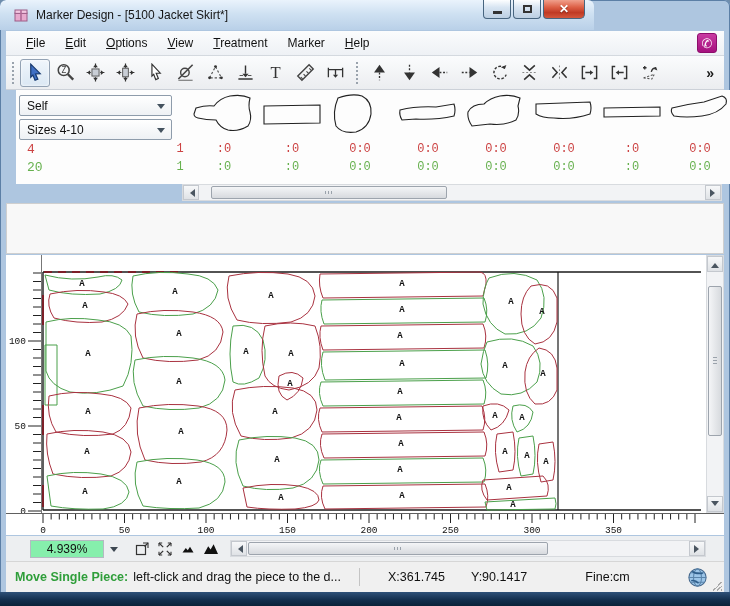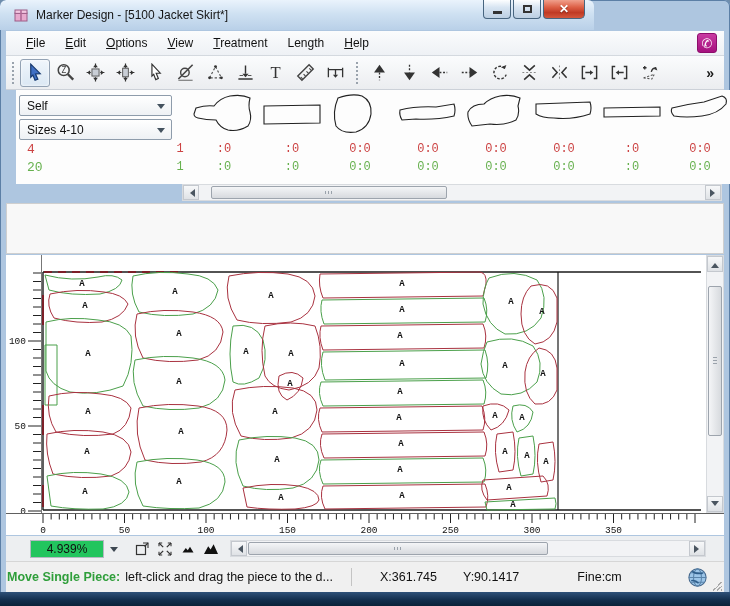--- a/index.html
+++ b/index.html
@@ -61,28 +61,28 @@
 .strip-sb{position:absolute;left:182px;top:184px;width:540px;height:17px}
 
 .infopanel{position:absolute;left:6px;top:203px;width:718px;height:51px;background:#f8f8f8;border:1px solid #cfcfcf;font-family:"Liberation Mono",monospace;font-size:11.5px;color:#0a0a0a;white-space:pre;line-height:21px;padding:4px 0 0 6px}
 
 .canvas-zone{position:absolute;left:6px;top:255px;width:718px;height:258px;background:#fff}
 #vruler{position:absolute;left:0;top:0;background:#fff}
 #marker-svg{position:absolute;left:36px;top:0;cursor:crosshair}
 #hruler{position:absolute;left:6px;top:513px;background:#fff;border-top:1px solid #606060}
 
 .bottombar{position:absolute;left:6px;top:536px;width:718px;height:25px;background:#edeff1;display:flex;align-items:center}
-.zoombox{margin-left:24px;width:74px;height:18px;background:#22c55e;border:1px solid #b4bac2;display:flex;align-items:center;justify-content:center;color:#111;cursor:pointer}
+.zoombox{margin-left:24px;width:74px;height:18px;background:#86efac;border:1px solid #b4bac2;display:flex;align-items:center;justify-content:center;color:#111;cursor:pointer}
 .zb-arr{width:0;height:0;border:4px solid transparent;border-top:5px solid #3d4852;margin:6px 4px 0 6px;cursor:pointer}
 .bicon{width:23px;height:21px;display:flex;align-items:center;justify-content:center;cursor:pointer}
 .bicon svg{width:16px;height:16px}
 .hsb{margin-left:8px;flex:1;height:17px;margin-right:18px}
 
 .statusbar{position:absolute;left:6px;top:561px;width:718px;height:31px;background:#f0f0f0;border-top:1px solid #d6d6d6;display:flex;align-items:center;font-size:12.5px;color:#111}
-.st-mode{margin-left:1px;font-weight:bold}
+.st-mode{margin-left:9px;font-weight:bold}
 .st-hint{margin-left:5px}
 .st-div{width:1px;height:18px;background:#c4c4c4;margin-left:18px}
 .st-x{margin-left:28px}
 .st-y{margin-left:26px}
 .st-unit{margin-left:58px}
 .globe{margin-left:auto;margin-right:16px;width:21px;height:21px}
 .resize-grip{position:absolute;right:2px;bottom:1px;width:10px;height:10px;background:
   linear-gradient(135deg,transparent 0 50%,#aaa 50% 56%,transparent 56% 70%,#aaa 70% 76%,transparent 76% 90%,#aaa 90% 96%,transparent 96%)}
 
 .winbottom{position:absolute;left:0;top:592px;width:730px;height:14px;background:linear-gradient(#2e5178,#132f4e 55%,#0a2238)}
@@ -112,21 +112,21 @@
     </div>
   </div>
 
   <div class="menubar">
     <div id="menu-items" style="display:flex">
         <div class="menu-item"><u>F</u>ile</div>
         <div class="menu-item"><u>E</u>dit</div>
         <div class="menu-item"><u>O</u>ptions</div>
         <div class="menu-item"><u>V</u>iew</div>
         <div class="menu-item"><u>T</u>reatment</div>
-        <div class="menu-item">Length</div>
+        <div class="menu-item">Marker</div>
         <div class="menu-item"><u>H</u>elp</div>
       </div>
     <span class="phone">✆</span>
   </div>
 
   <div class="toolbar">
     <span class="grip"></span>
     <div id="tb-left" style="display:flex">
         <div class="tb-btn selected">
           <span class="tb-ic">

